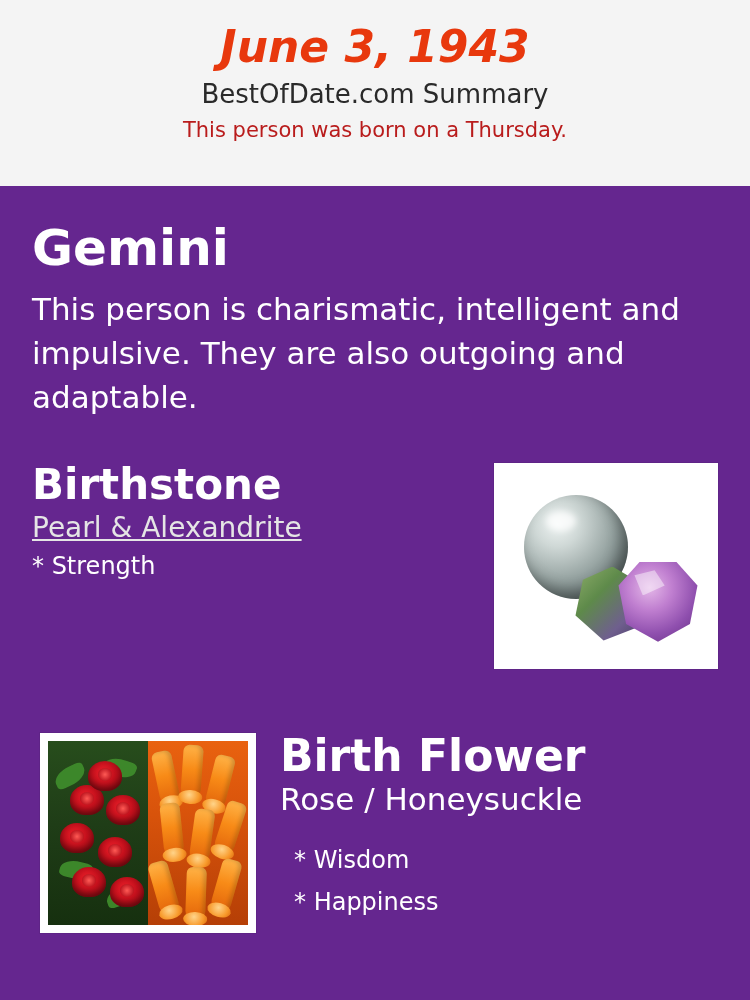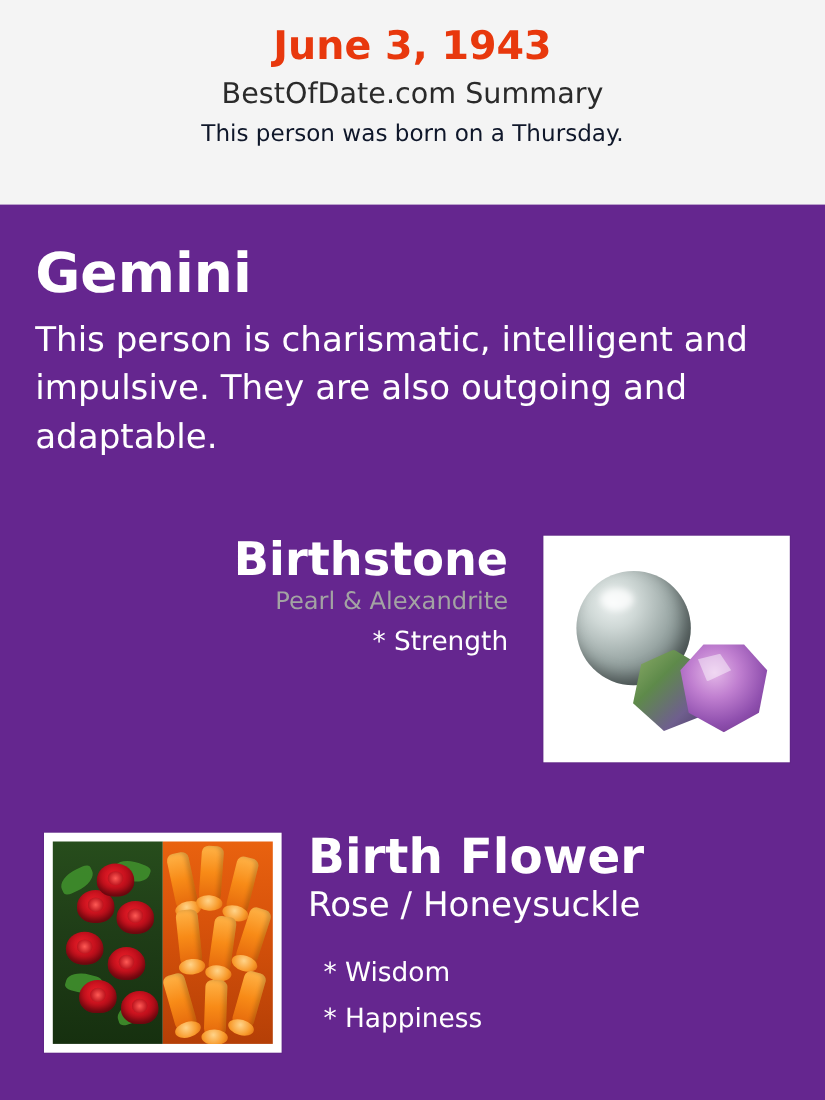--- a/index.html
+++ b/index.html
@@ -23,35 +23,36 @@
   
   .header {
     background: #f4f4f4;
     padding: 18px 20px 14px 20px;
     text-align: center;
     box-sizing: border-box;
     height: 180px;
   }
   .header-date {
     color: #e8380d;
-    font-size: 36px;
+    font-size: 44px;
     font-weight: bold;
     line-height: 1.05;
     margin: 6px 0 10px 0;
     letter-spacing: 0px;
+    font-style: italic;
   }
   .header-sub {
     color: #2a2a2a;
     font-size: 26px;
     font-weight: normal;
     line-height: 1.1;
     margin: 0 0 10px 0;
   }
   .header-note {
-    color: #0f172a;
+    color: #b91c1c;
     font-size: 21px;
     line-height: 1.1;
     margin: 0;
   }
 
   
   .body-panel {
     position: absolute;
     top: 186px;
     left: 0;
@@ -73,39 +74,39 @@
     color: #ffffff;
     font-size: 31px;
     line-height: 1.42;
     margin: 0;
     max-width: 680px;
   }
 
   
   .stone-section {
     position: relative;
-    margin-top: 68px;
+    margin-top: 44px;
     min-height: 230px;
-    text-align: right;
   }
   .stone-text {
     width: 430px;
   }
   .section-heading {
     color: #ffffff;
     font-size: 42px;
     font-weight: bold;
     line-height: 1.05;
     margin: 0 0 4px 0;
   }
   .section-sub {
-    color: #a3a3a3;
-    font-size: 22px;
+    color: #e5e5e5;
+    font-size: 28px;
     line-height: 1.2;
     margin: 0 0 10px 0;
+    text-decoration: underline;
   }
   .trait {
     color: #ffffff;
     font-size: 24px;
     line-height: 1.0;
     margin: 0 0 18px 0;
   }
 
   .photo-frame {
     background: #ffffff;

